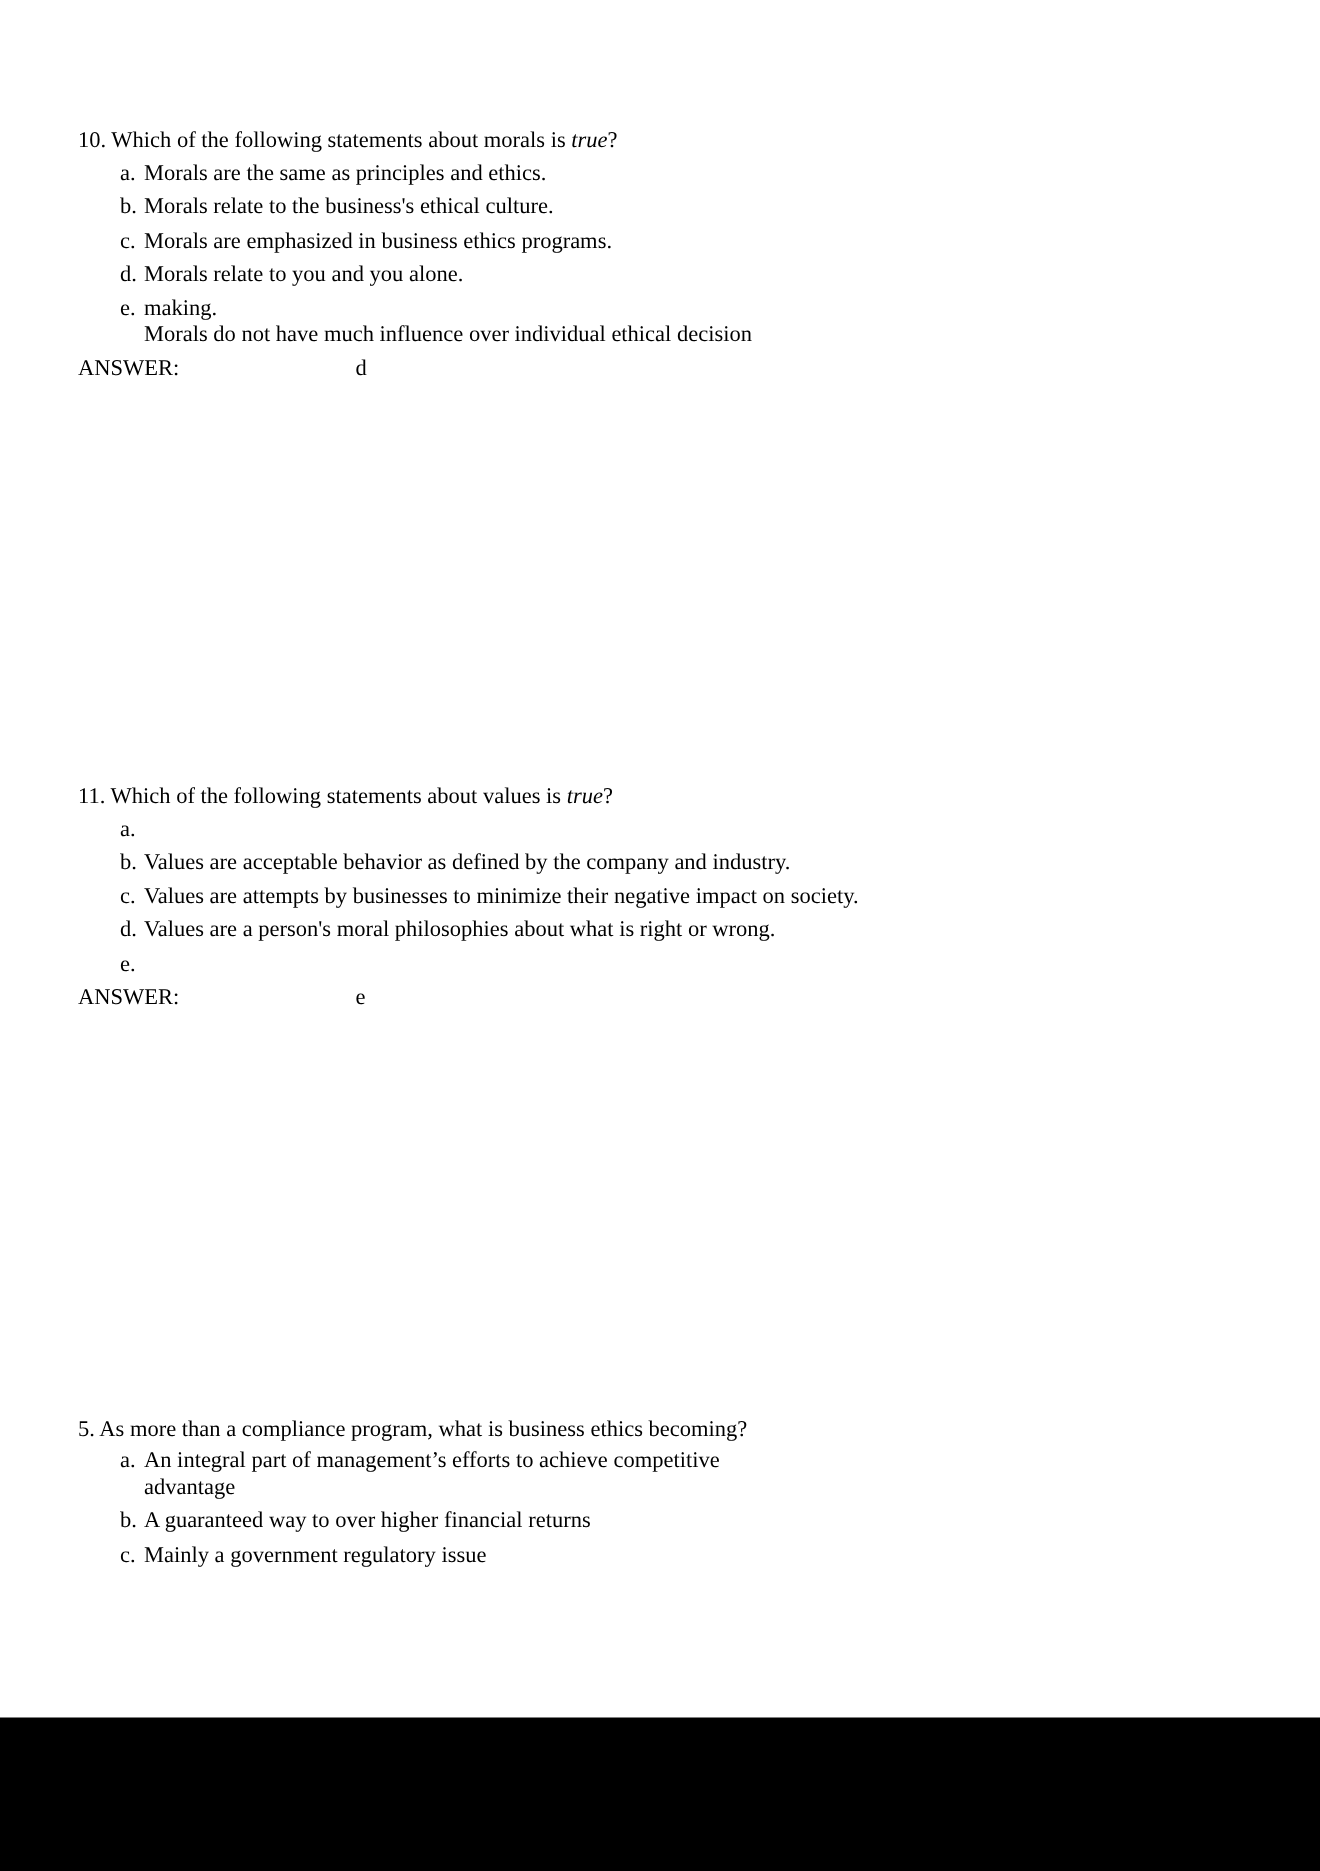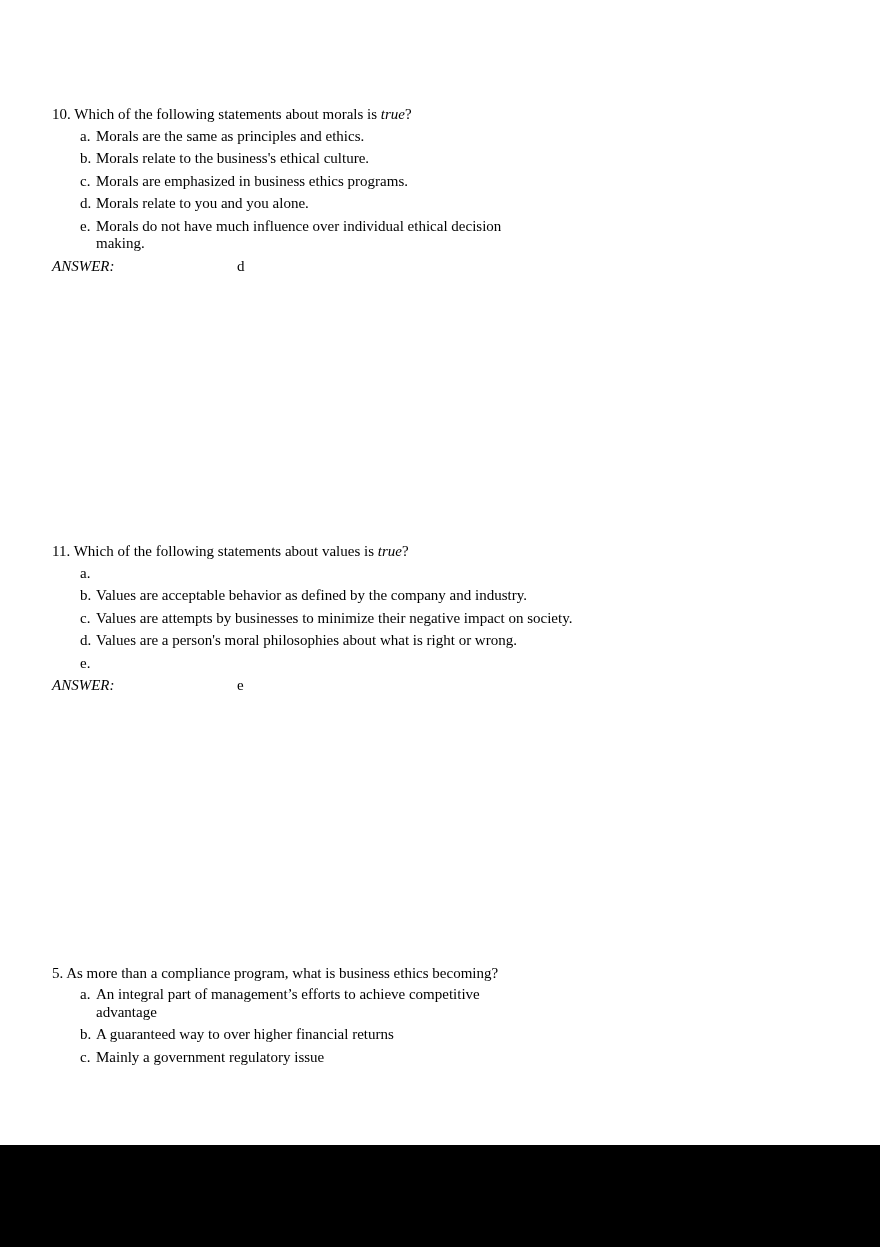--- a/index.html
+++ b/index.html
@@ -16,21 +16,20 @@
     font-family: "Liberation Serif", "DejaVu Serif", serif;
     font-size: 15px;
     line-height: 17.5px;
     color: #000000;
   }
   .content {
     position: absolute;
     left: 52px;
     top: 86px;
     right: 40px;
-    margin-top: 20px;
   }
   .q-line {
     margin-bottom: 4px;
     white-space: nowrap;
   }
   .q-line em {
     font-style: italic;
   }
   .options {
     margin-left: 28px;
@@ -44,21 +43,20 @@
   }
   .option .opt-text div {
     white-space: nowrap;
   }
   .answer {
     display: flex;
     margin-top: 1px;
   }
   .answer .ans-label {
     flex: 0 0 185px;
-    font-style: italic;
   }
   .q-block-10 { margin-bottom: 268px; }
   .q-block-11 { margin-bottom: 270px; }
   .footer-bar {
     position: absolute;
     left: 0;
     top: 1145px;
     width: 880px;
     height: 102px;
   }
@@ -95,22 +93,22 @@
         </div>
         <div class="option">
           <span class="letter">d.</span>
           <span class="opt-text">
               <div>Morals relate to you and you alone.</div>
             </span>
         </div>
         <div class="option">
           <span class="letter">e.</span>
           <span class="opt-text">
+              <div>making.</div>
               <div>Morals do not have much influence over individual ethical decision</div>
-              <div>making.</div>
             </span>
         </div>
       </div>
       <div class="answer">
         <span class="ans-label">ANSWER:</span>
         <span class="ans-value">d</span>
       </div>
     </div>
 
     <div class="q-block q-block-11">

